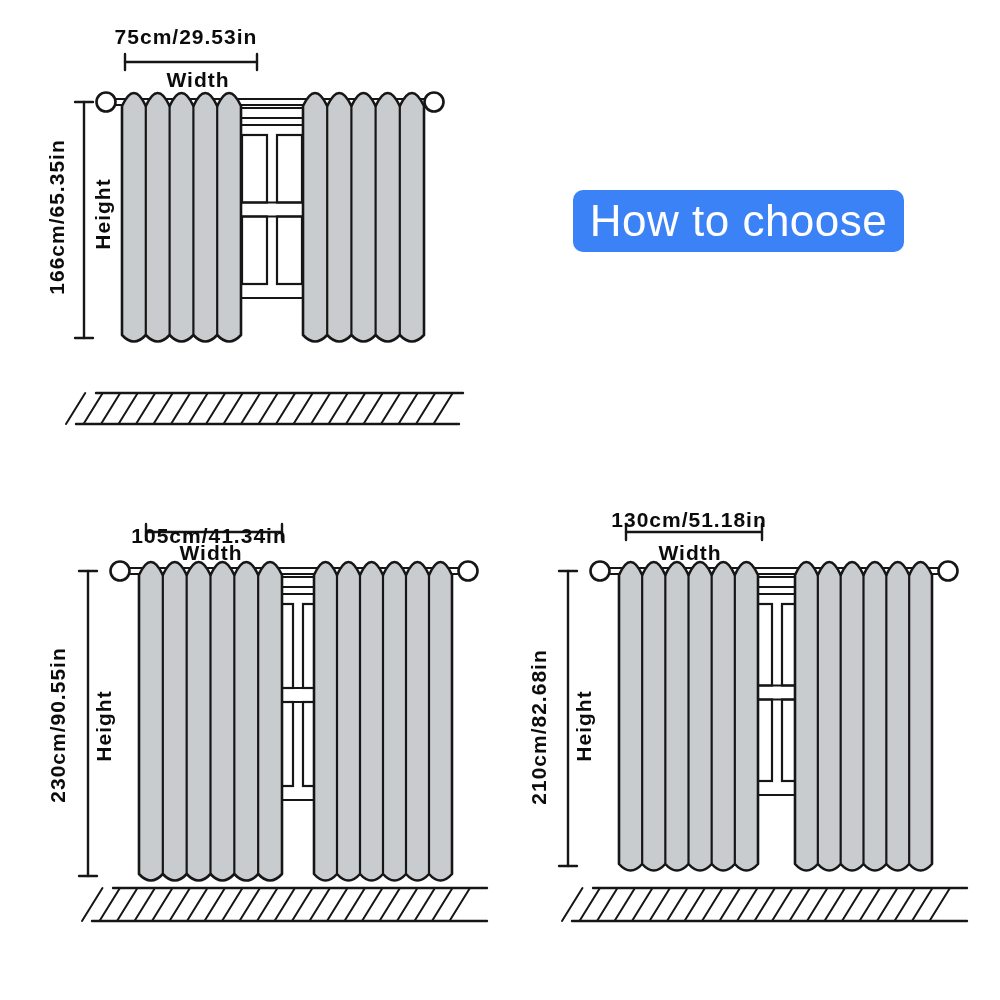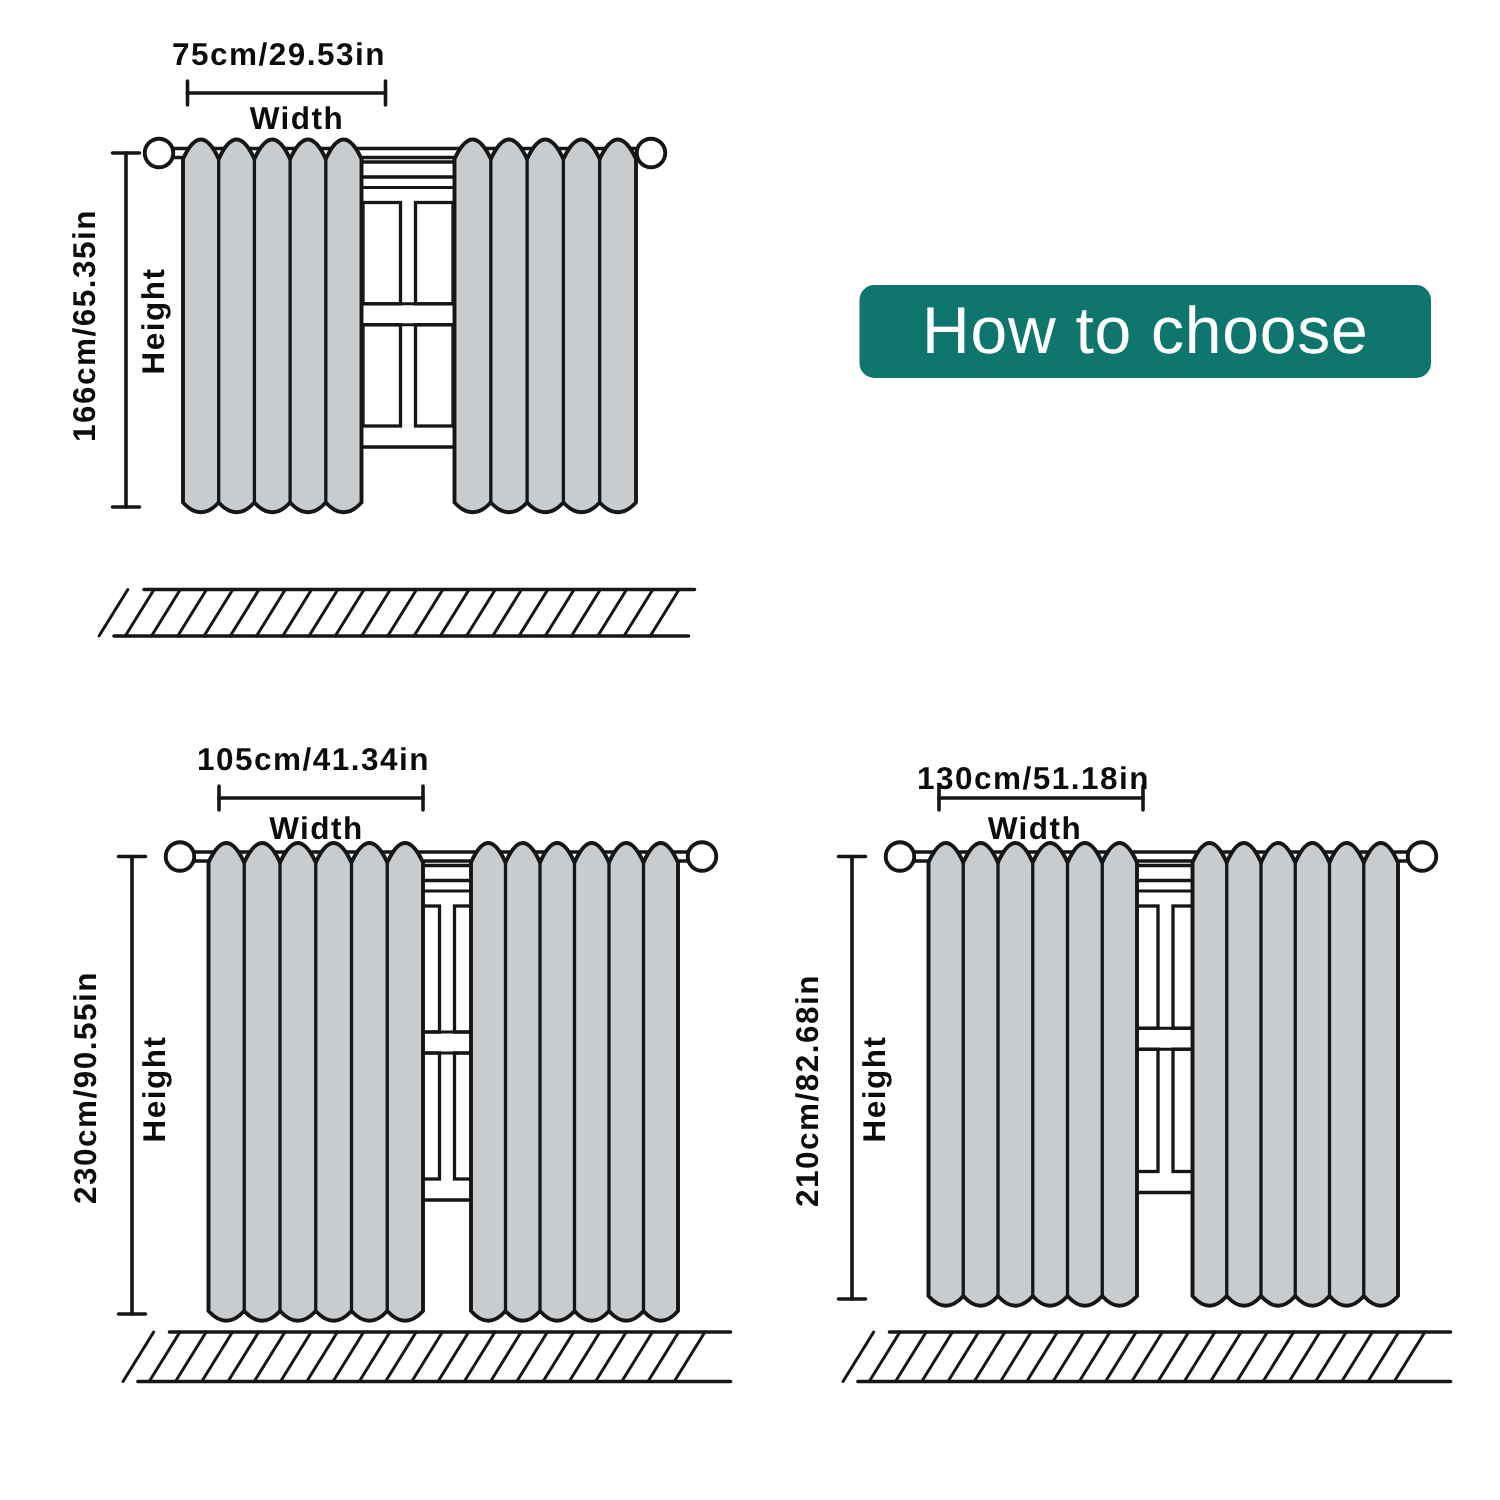--- a/index.html
+++ b/index.html
@@ -214,28 +214,28 @@
   </svg>
 
 <div class="layer">
   <div class="lbl" style="left:186px;top:37px">75cm/29.53in</div>
   <div class="lbl" style="left:198px;top:80px">Width</div>
   <div class="lbl vert" style="left:57px;top:217px">166cm/65.35in</div>
   <div class="lbl vert" style="left:103px;top:214px">Height</div>
 </div>
 
 <div class="layer">
-  <div class="lbl" style="left:209px;top:507px">105cm/41.34in</div>
+  <div class="lbl" style="left:209px;top:536px">105cm/41.34in</div>
   <div class="lbl" style="left:211px;top:553px">Width</div>
   <div class="lbl vert" style="left:58px;top:725px">230cm/90.55in</div>
   <div class="lbl vert" style="left:104px;top:726px">Height</div>
 </div>
 
 <div class="layer">
   <div class="lbl" style="left:689px;top:520px">130cm/51.18in</div>
   <div class="lbl" style="left:690px;top:553px">Width</div>
   <div class="lbl vert" style="left:539px;top:727px">210cm/82.68in</div>
   <div class="lbl vert" style="left:584px;top:726px">Height</div>
 </div>
 
-<div class="banner" style="left: 573px; top: 190px; width: 381px; height: 62px; background: #0f766e; color: rgb(255, 255, 255); justify-content: center;">
+<div class="banner" style="left: 573px; top: 190px; width: 331px; height: 62px; background: #3b82f6; color: rgb(255, 255, 255); justify-content: center;">
   <span>How to choose</span>
 </div>
 
 </body></html>

